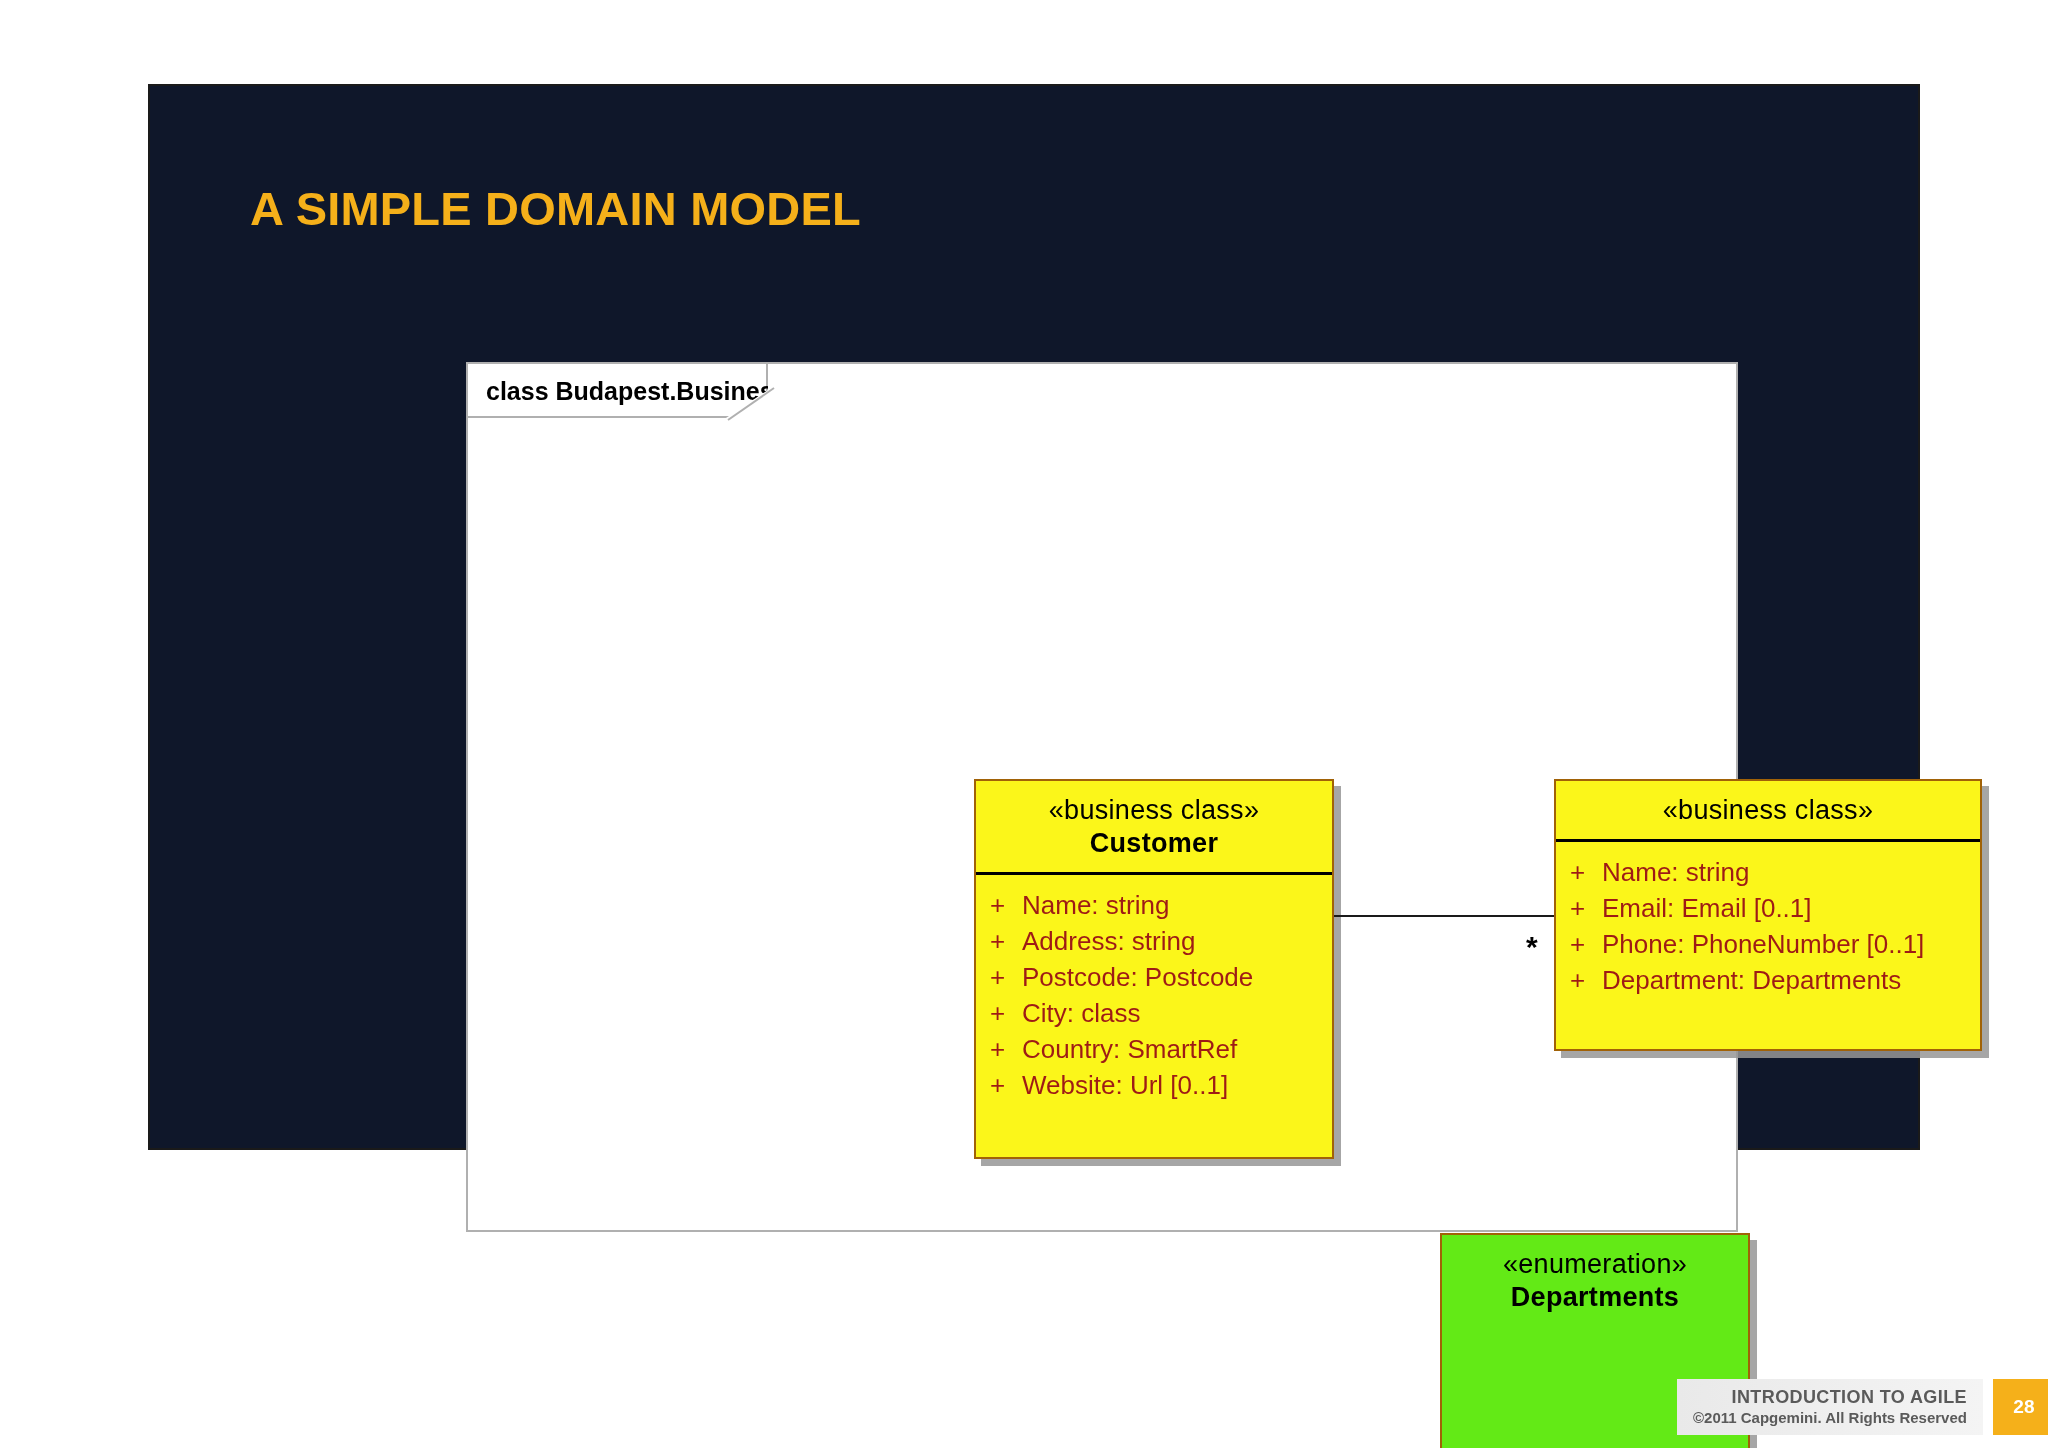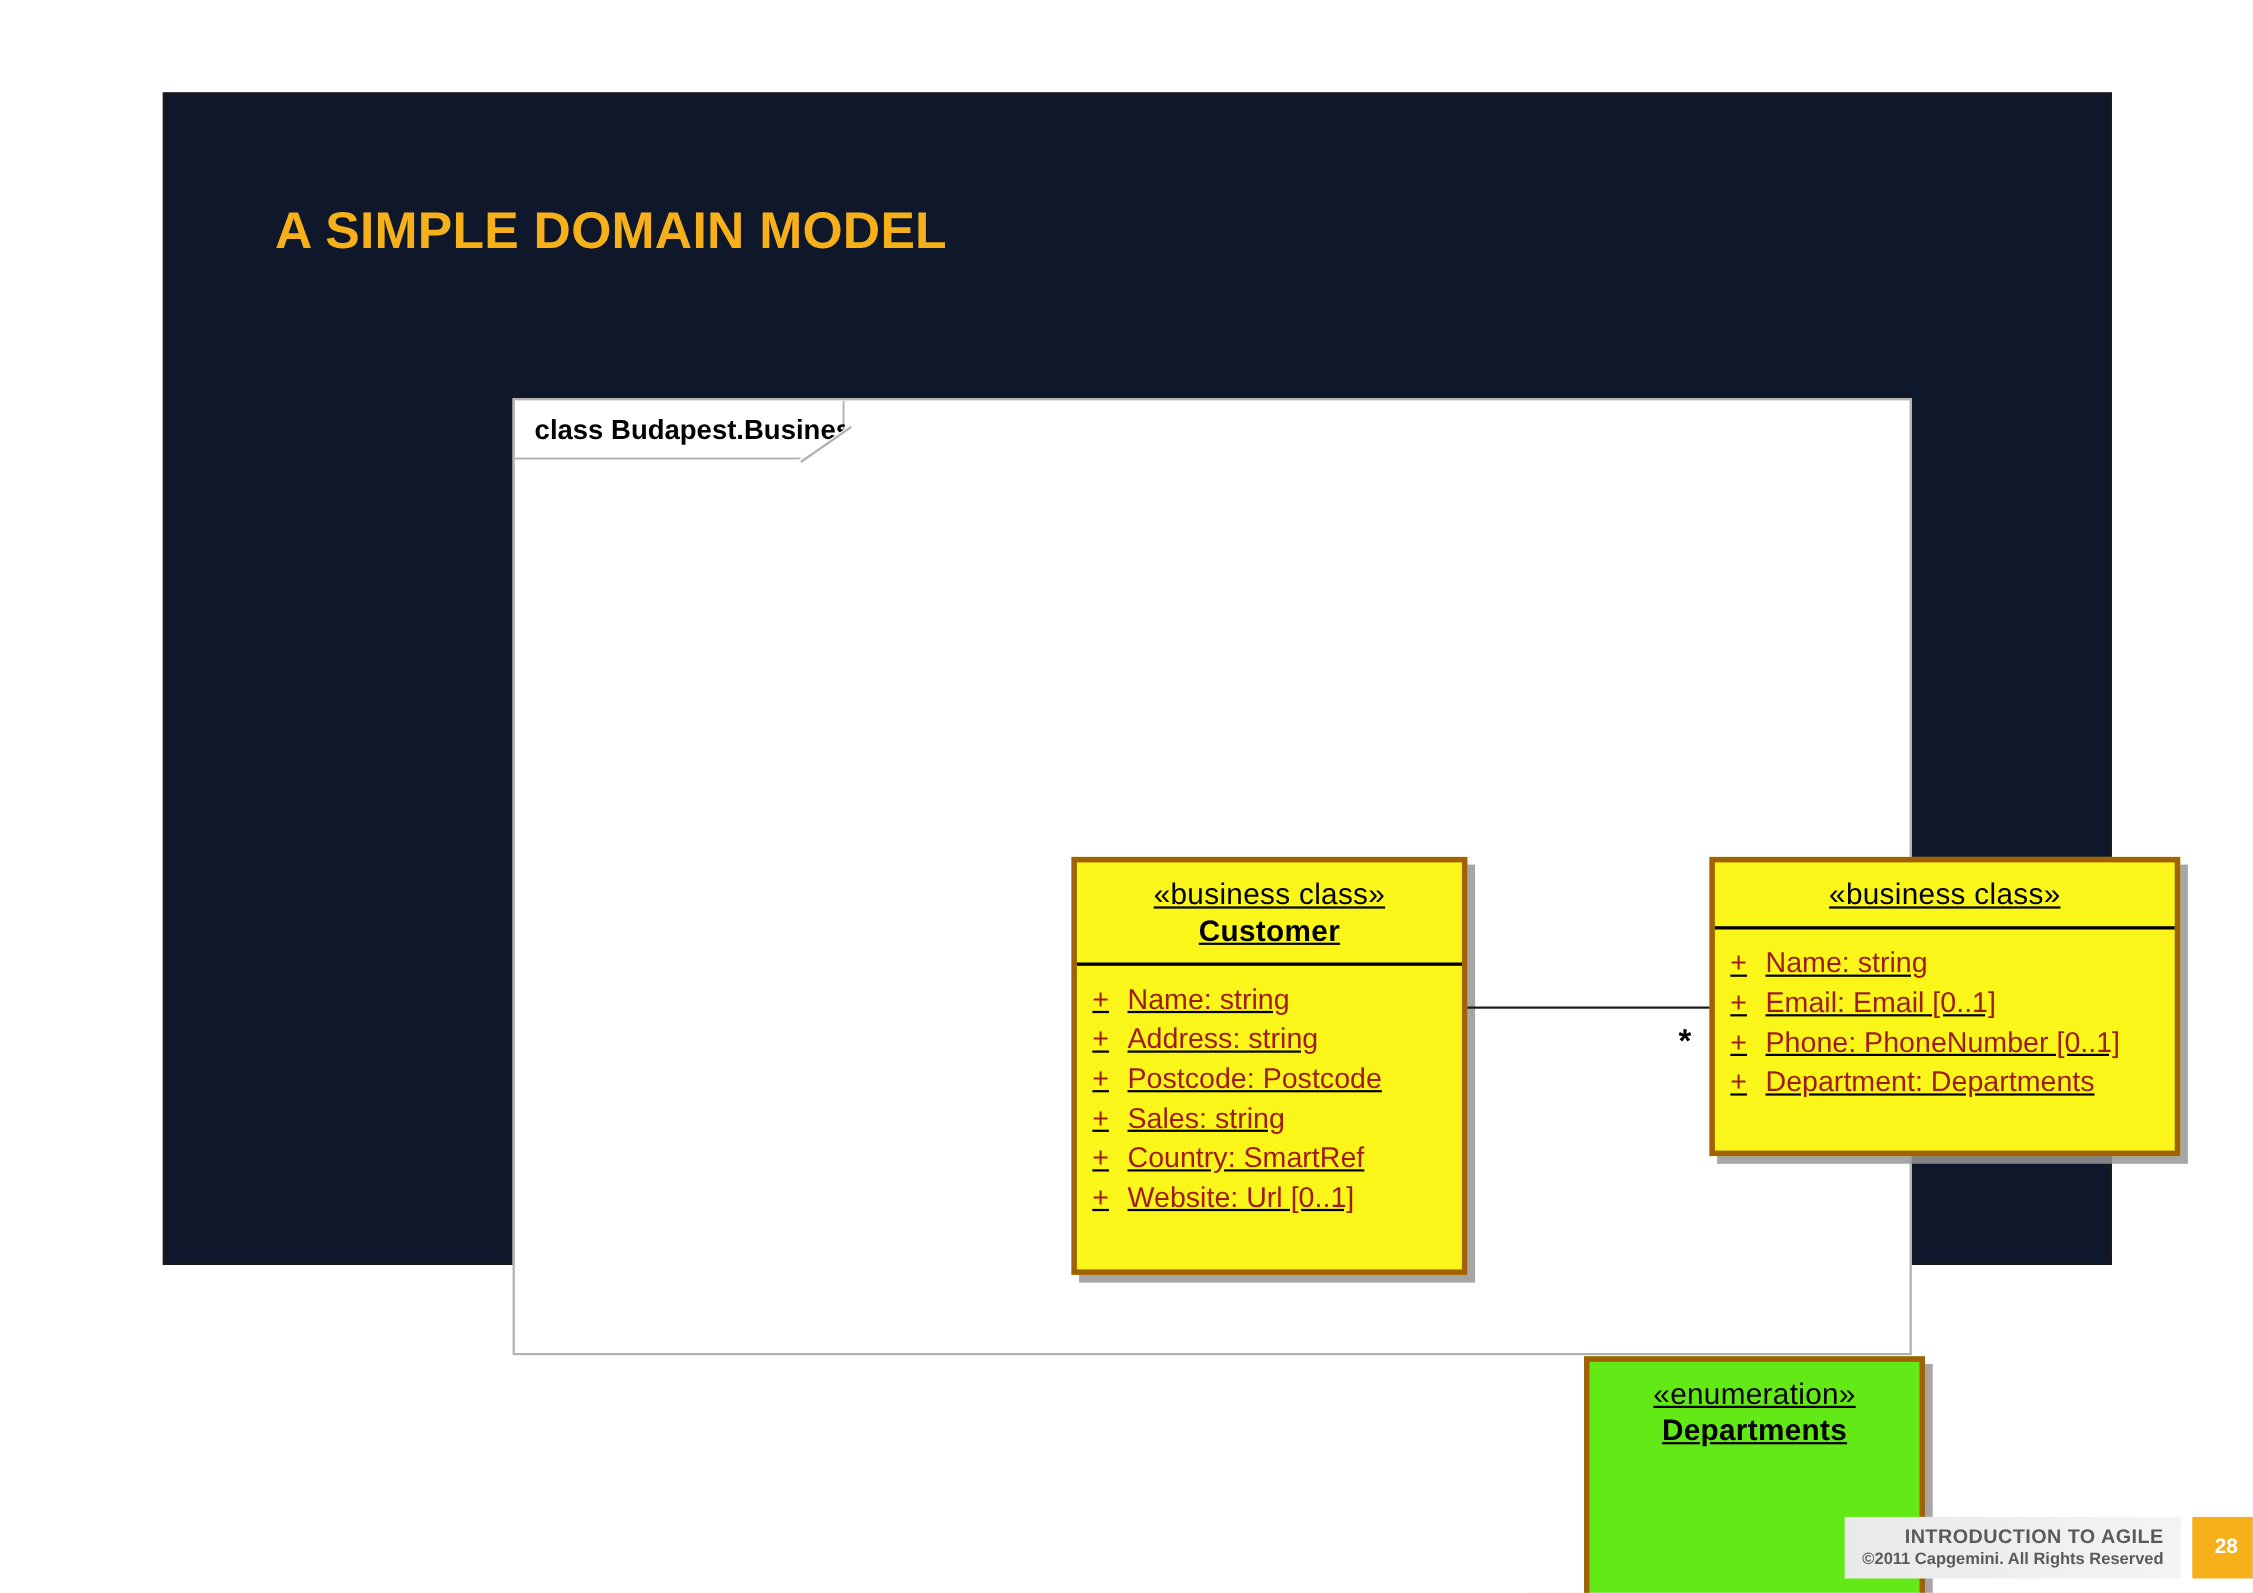--- a/index.html
+++ b/index.html
@@ -78,24 +78,23 @@
     font-size: 25px;
     font-weight: bold;
     color: #000000;
     white-space: nowrap;
     line-height: 38px;
   }
 
   
   .uml-box {
     position: absolute;
-    border: 5px solid #a16207;
+    border: 2px solid #a16207;
     box-sizing: border-box;
     box-shadow: 7px 7px 0 0 rgba(150,150,150,0.85);
-    text-decoration: underline;
   }
   .uml-header {
     text-align: center;
     padding: 14px 8px 12px 8px;
     box-sizing: border-box;
   }
   .uml-stereo {
     font-size: 27px;
     color: #000000;
     line-height: 1.18;
@@ -244,21 +243,21 @@
         <div class="uml-attr">
           <span class="uml-vis">+</span>
           <span class="uml-sig">Address:  string</span>
         </div>
         <div class="uml-attr">
           <span class="uml-vis">+</span>
           <span class="uml-sig">Postcode:  Postcode</span>
         </div>
         <div class="uml-attr">
           <span class="uml-vis">+</span>
-          <span class="uml-sig">Sales:  string</span>
+          <span class="uml-sig">City:  class</span>
         </div>
         <div class="uml-attr">
           <span class="uml-vis">+</span>
           <span class="uml-sig">Country:  SmartRef</span>
         </div>
         <div class="uml-attr">
           <span class="uml-vis">+</span>
           <span class="uml-sig">Website:  Url [0..1]</span>
         </div>
       </div>

